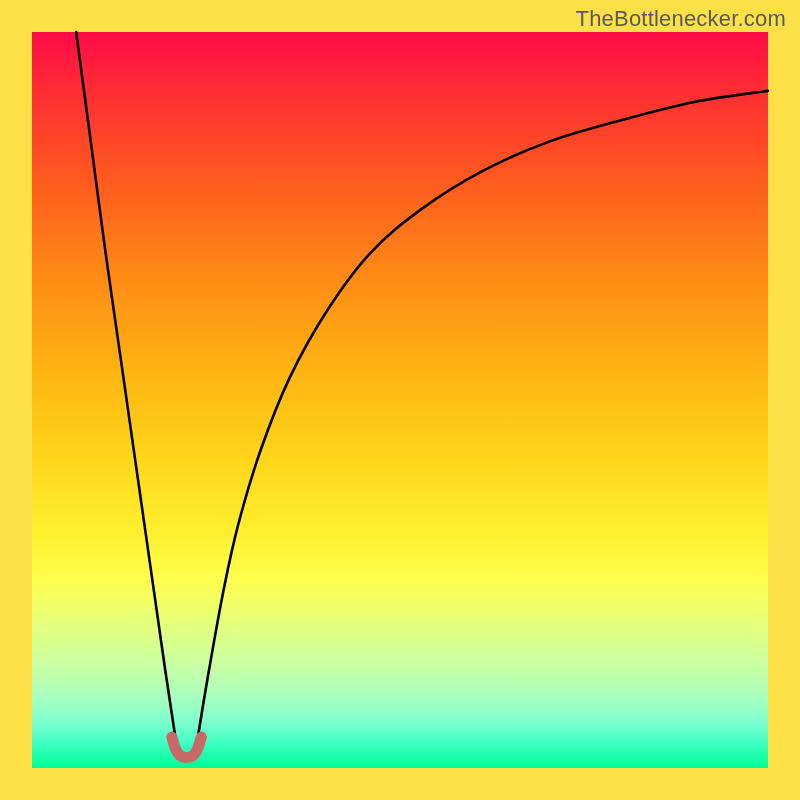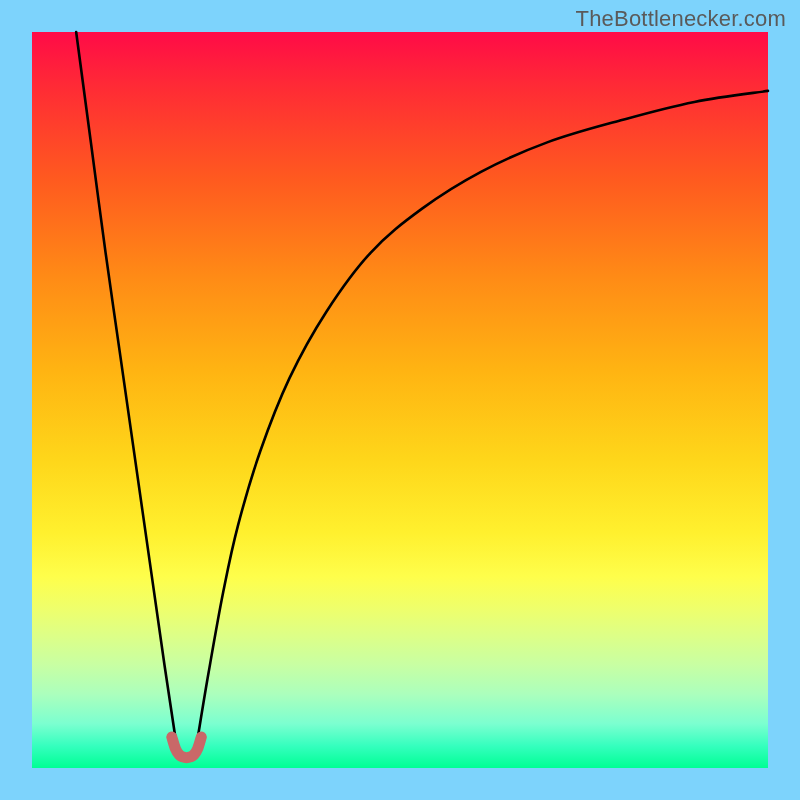--- a/index.html
+++ b/index.html
@@ -8,21 +8,21 @@
     width: 800px;
     height: 800px;
     background: #000;
     overflow: hidden;
     font-family: Arial, Helvetica, sans-serif;
   }
   .frame {
     position: absolute;
     left: 0; top: 0;
     width: 800px; height: 800px;
-    background: #7dd3fc;
+    background: #fde047;
   }
   .plot {
     position: absolute;
     left: 32px;
     top: 32px;
     width: 736px;
     height: 736px;
     background: linear-gradient(to bottom,
       #ff0b47 0%,
       #ff2d34 8%,

